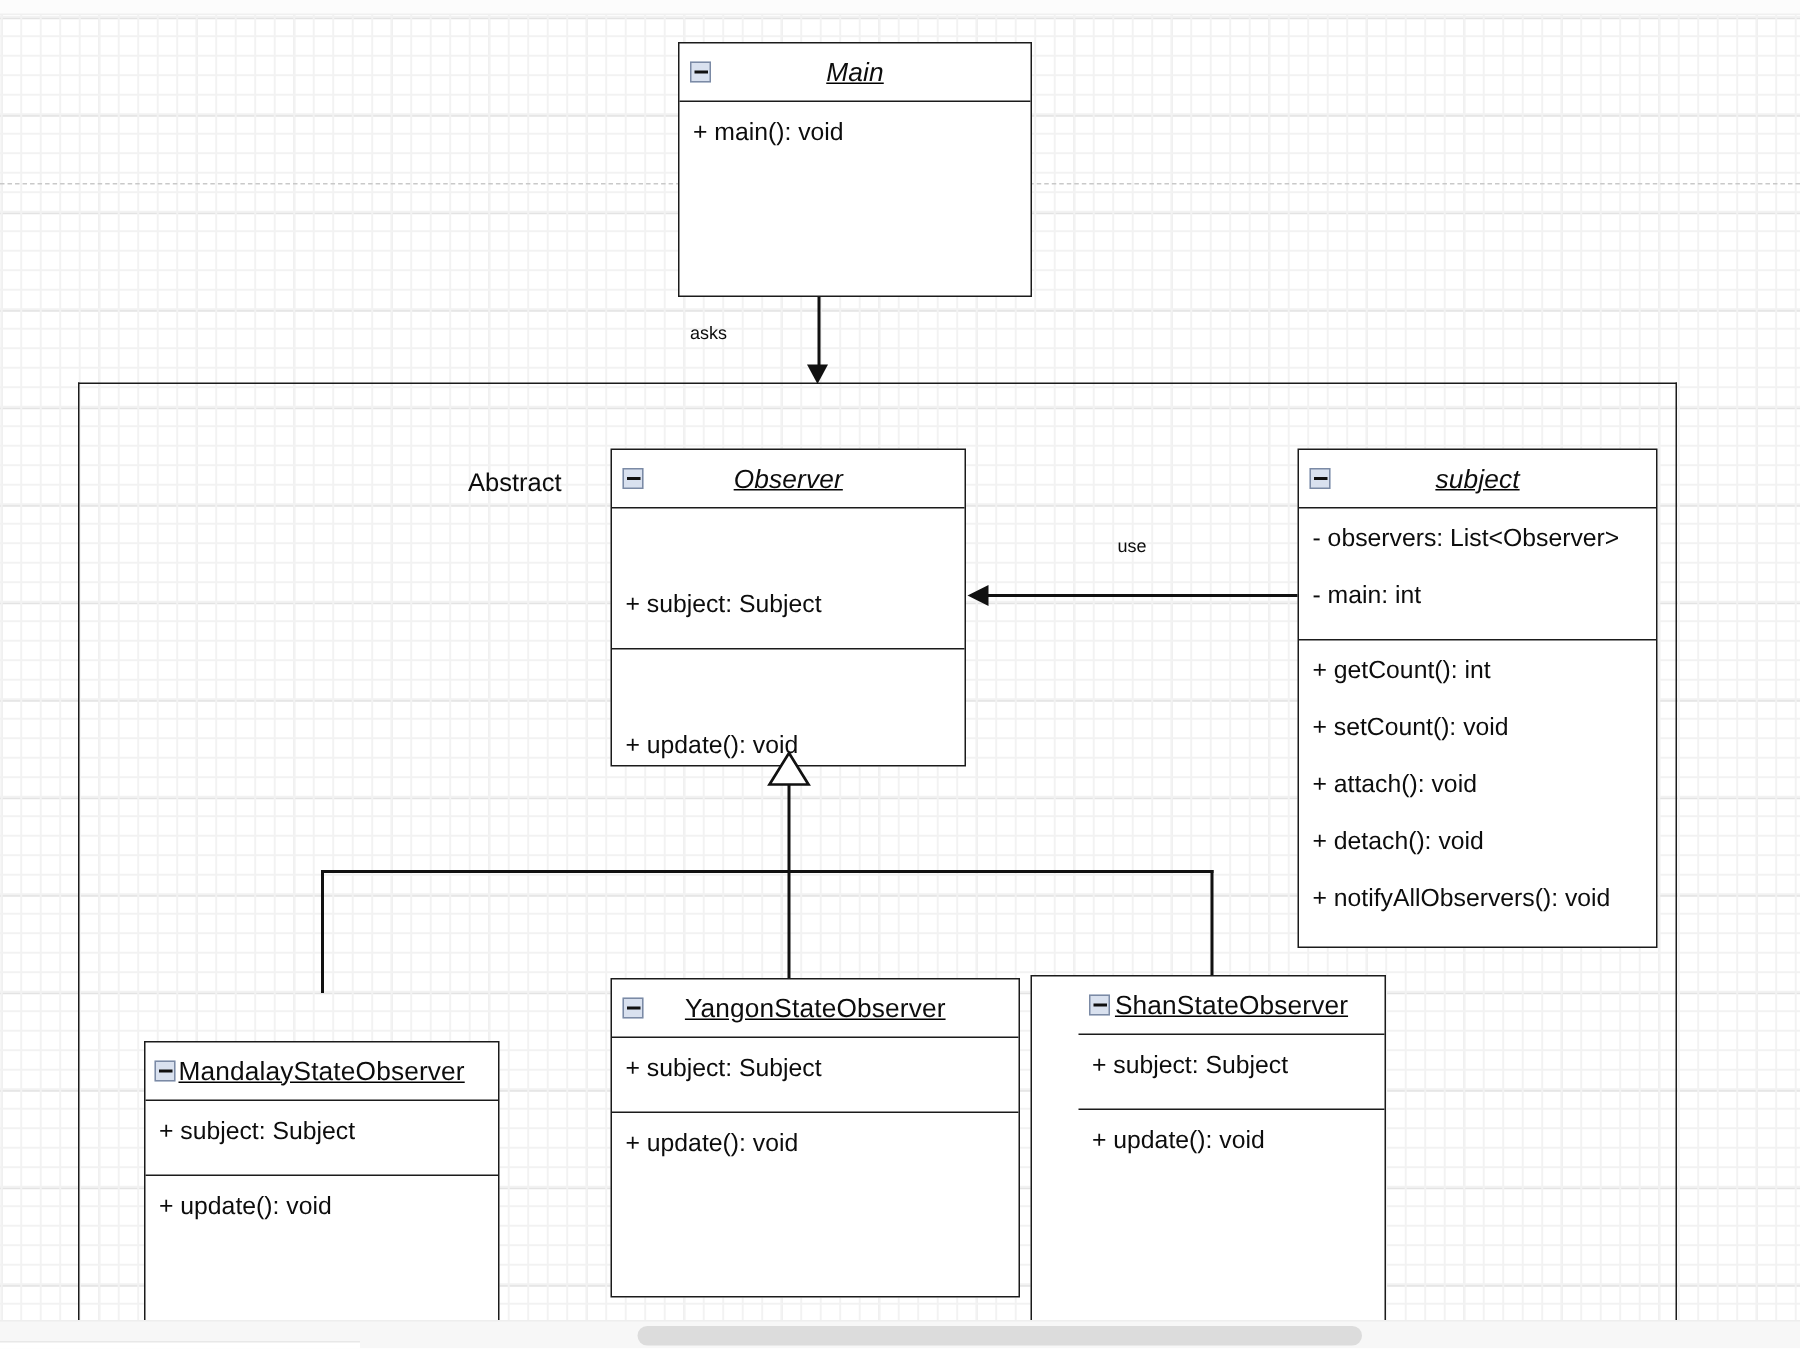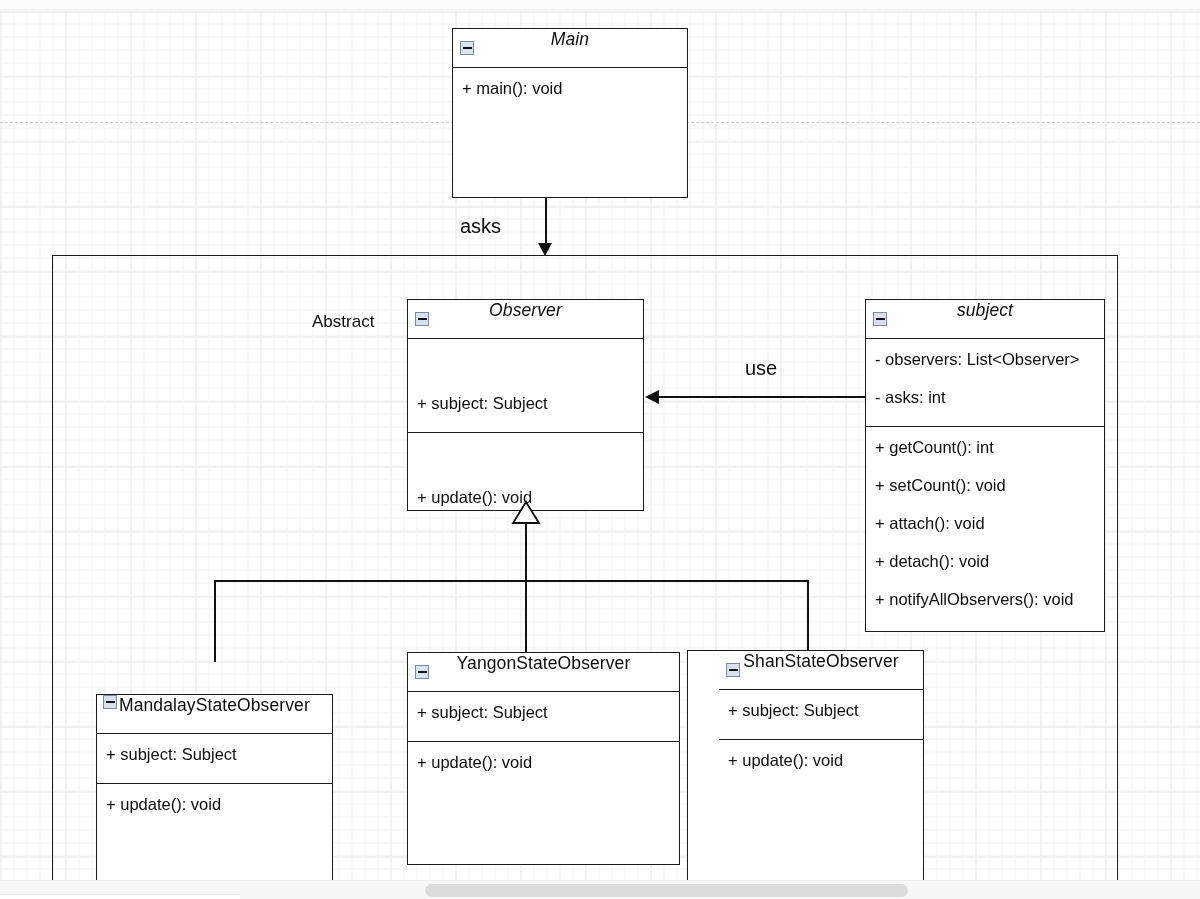--- a/index.html
+++ b/index.html
@@ -63,22 +63,24 @@
     background: #ffffff;
     border: 1.6px solid #1b1b1b;
     display: flex;
     flex-direction: column;
   }
   .uml-title {
     position: relative;
     height: 39px;
     border-bottom: 1.6px solid #1b1b1b;
     display: flex;
+    align-items: center;
     justify-content: center;
     flex: 0 0 auto;
+    text-decoration: underline;
   }
   .uml-title.compact {
     justify-content: flex-start;
     padding-left: 6px;
   }
   .uml-title-text {
     font-size: 17.5px;
     color: #0d0d0d;
     letter-spacing: 0.1px;
     white-space: nowrap;
@@ -157,21 +159,21 @@
     width: 0; height: 0;
     border-top: 7px solid transparent;
     border-bottom: 7px solid transparent;
     border-right: 14px solid #111111;
   }
   .tri-wrap {
     position: absolute;
   }
   .edge-label {
     position: absolute;
-    font-size: 20px;
+    font-size: 12px;
     color: #0d0d0d;
     white-space: nowrap;
     text-align: center;
   }
 
   
   .scroll-track {
     position: absolute;
     left: 0; top: 880px;
     width: 1200px; height: 19px;
@@ -240,21 +242,21 @@
 
     <div class="uml-class" style="left:865px; top:289px; width:240px; height:333px;">
       <div class="uml-title">
         <span class="collapse-icon">
             <i></i>
           </span>
         <span class="uml-title-text abstract">subject</span>
       </div>
       <div class="uml-compartment">
         <div class="uml-row">- observers: List&lt;Observer&gt;</div>
-        <div class="uml-row">- asks: int</div>
+        <div class="uml-row">- main: int</div>
       </div>
       <div class="uml-compartment grow">
         <div class="uml-row">+ getCount(): int</div>
         <div class="uml-row">+ setCount(): void</div>
         <div class="uml-row">+ attach(): void</div>
         <div class="uml-row">+ detach(): void</div>
         <div class="uml-row">+ notifyAllObservers(): void</div>
       </div>
     </div>
 

